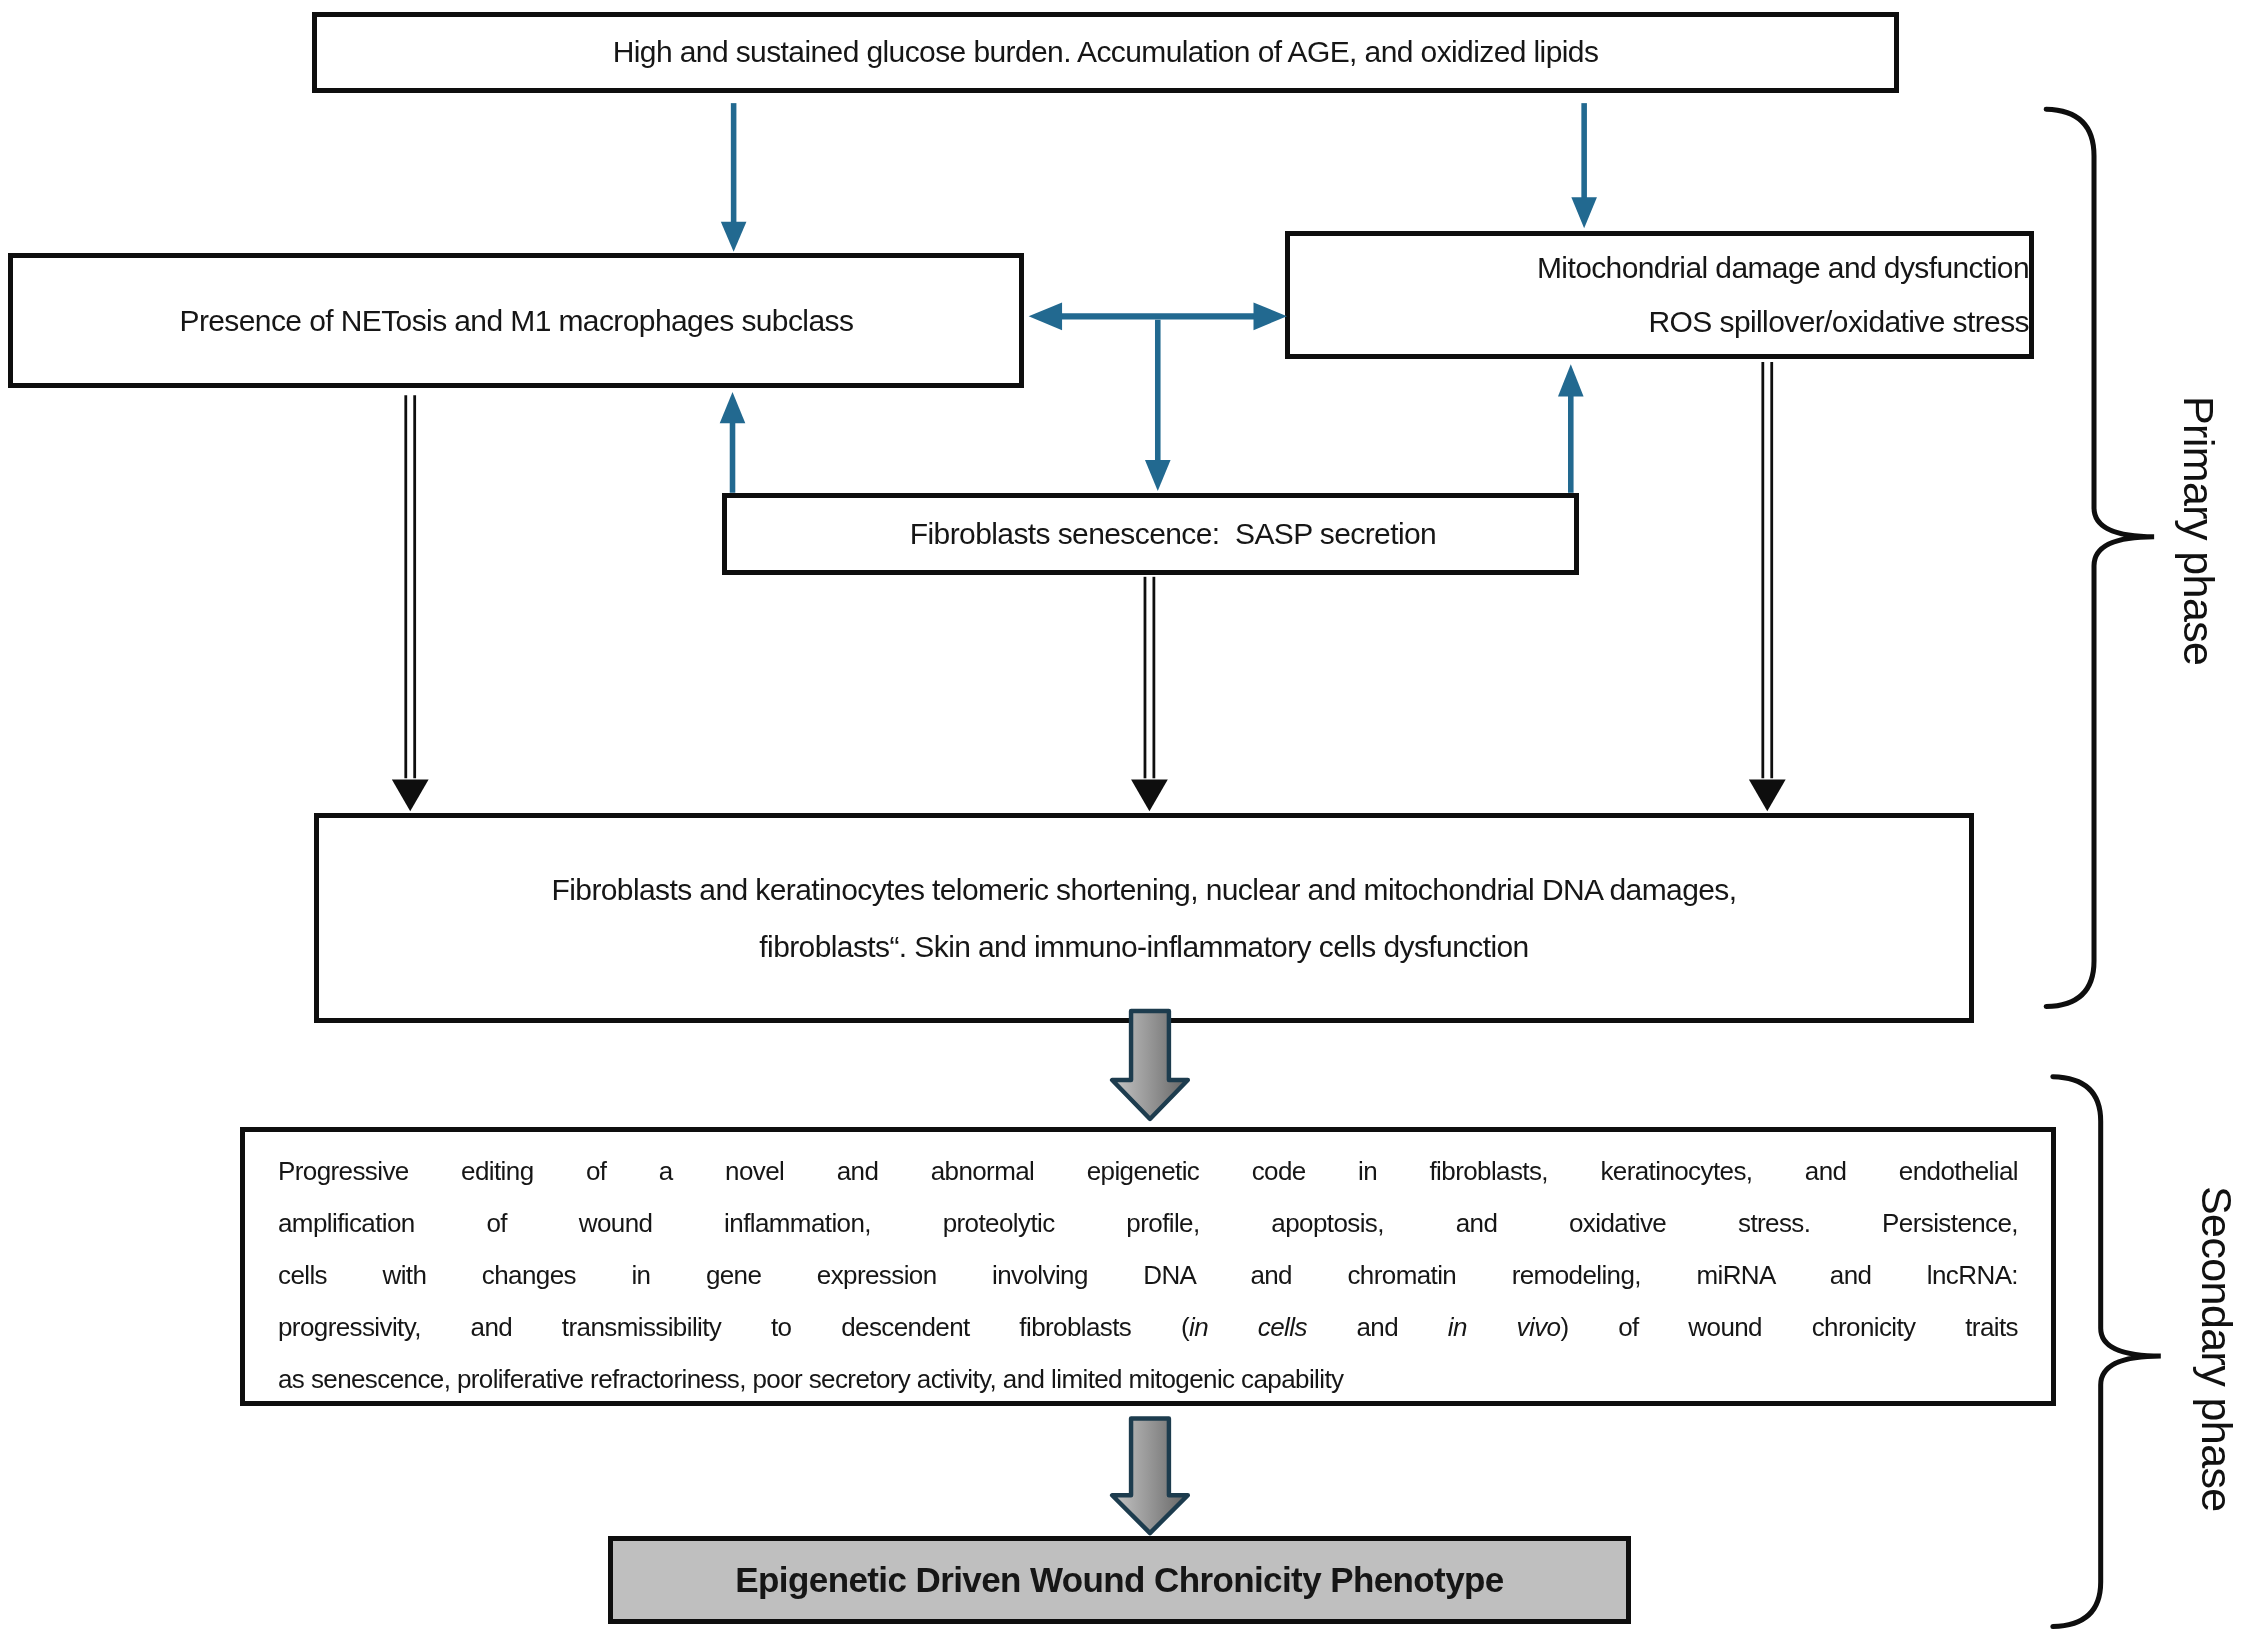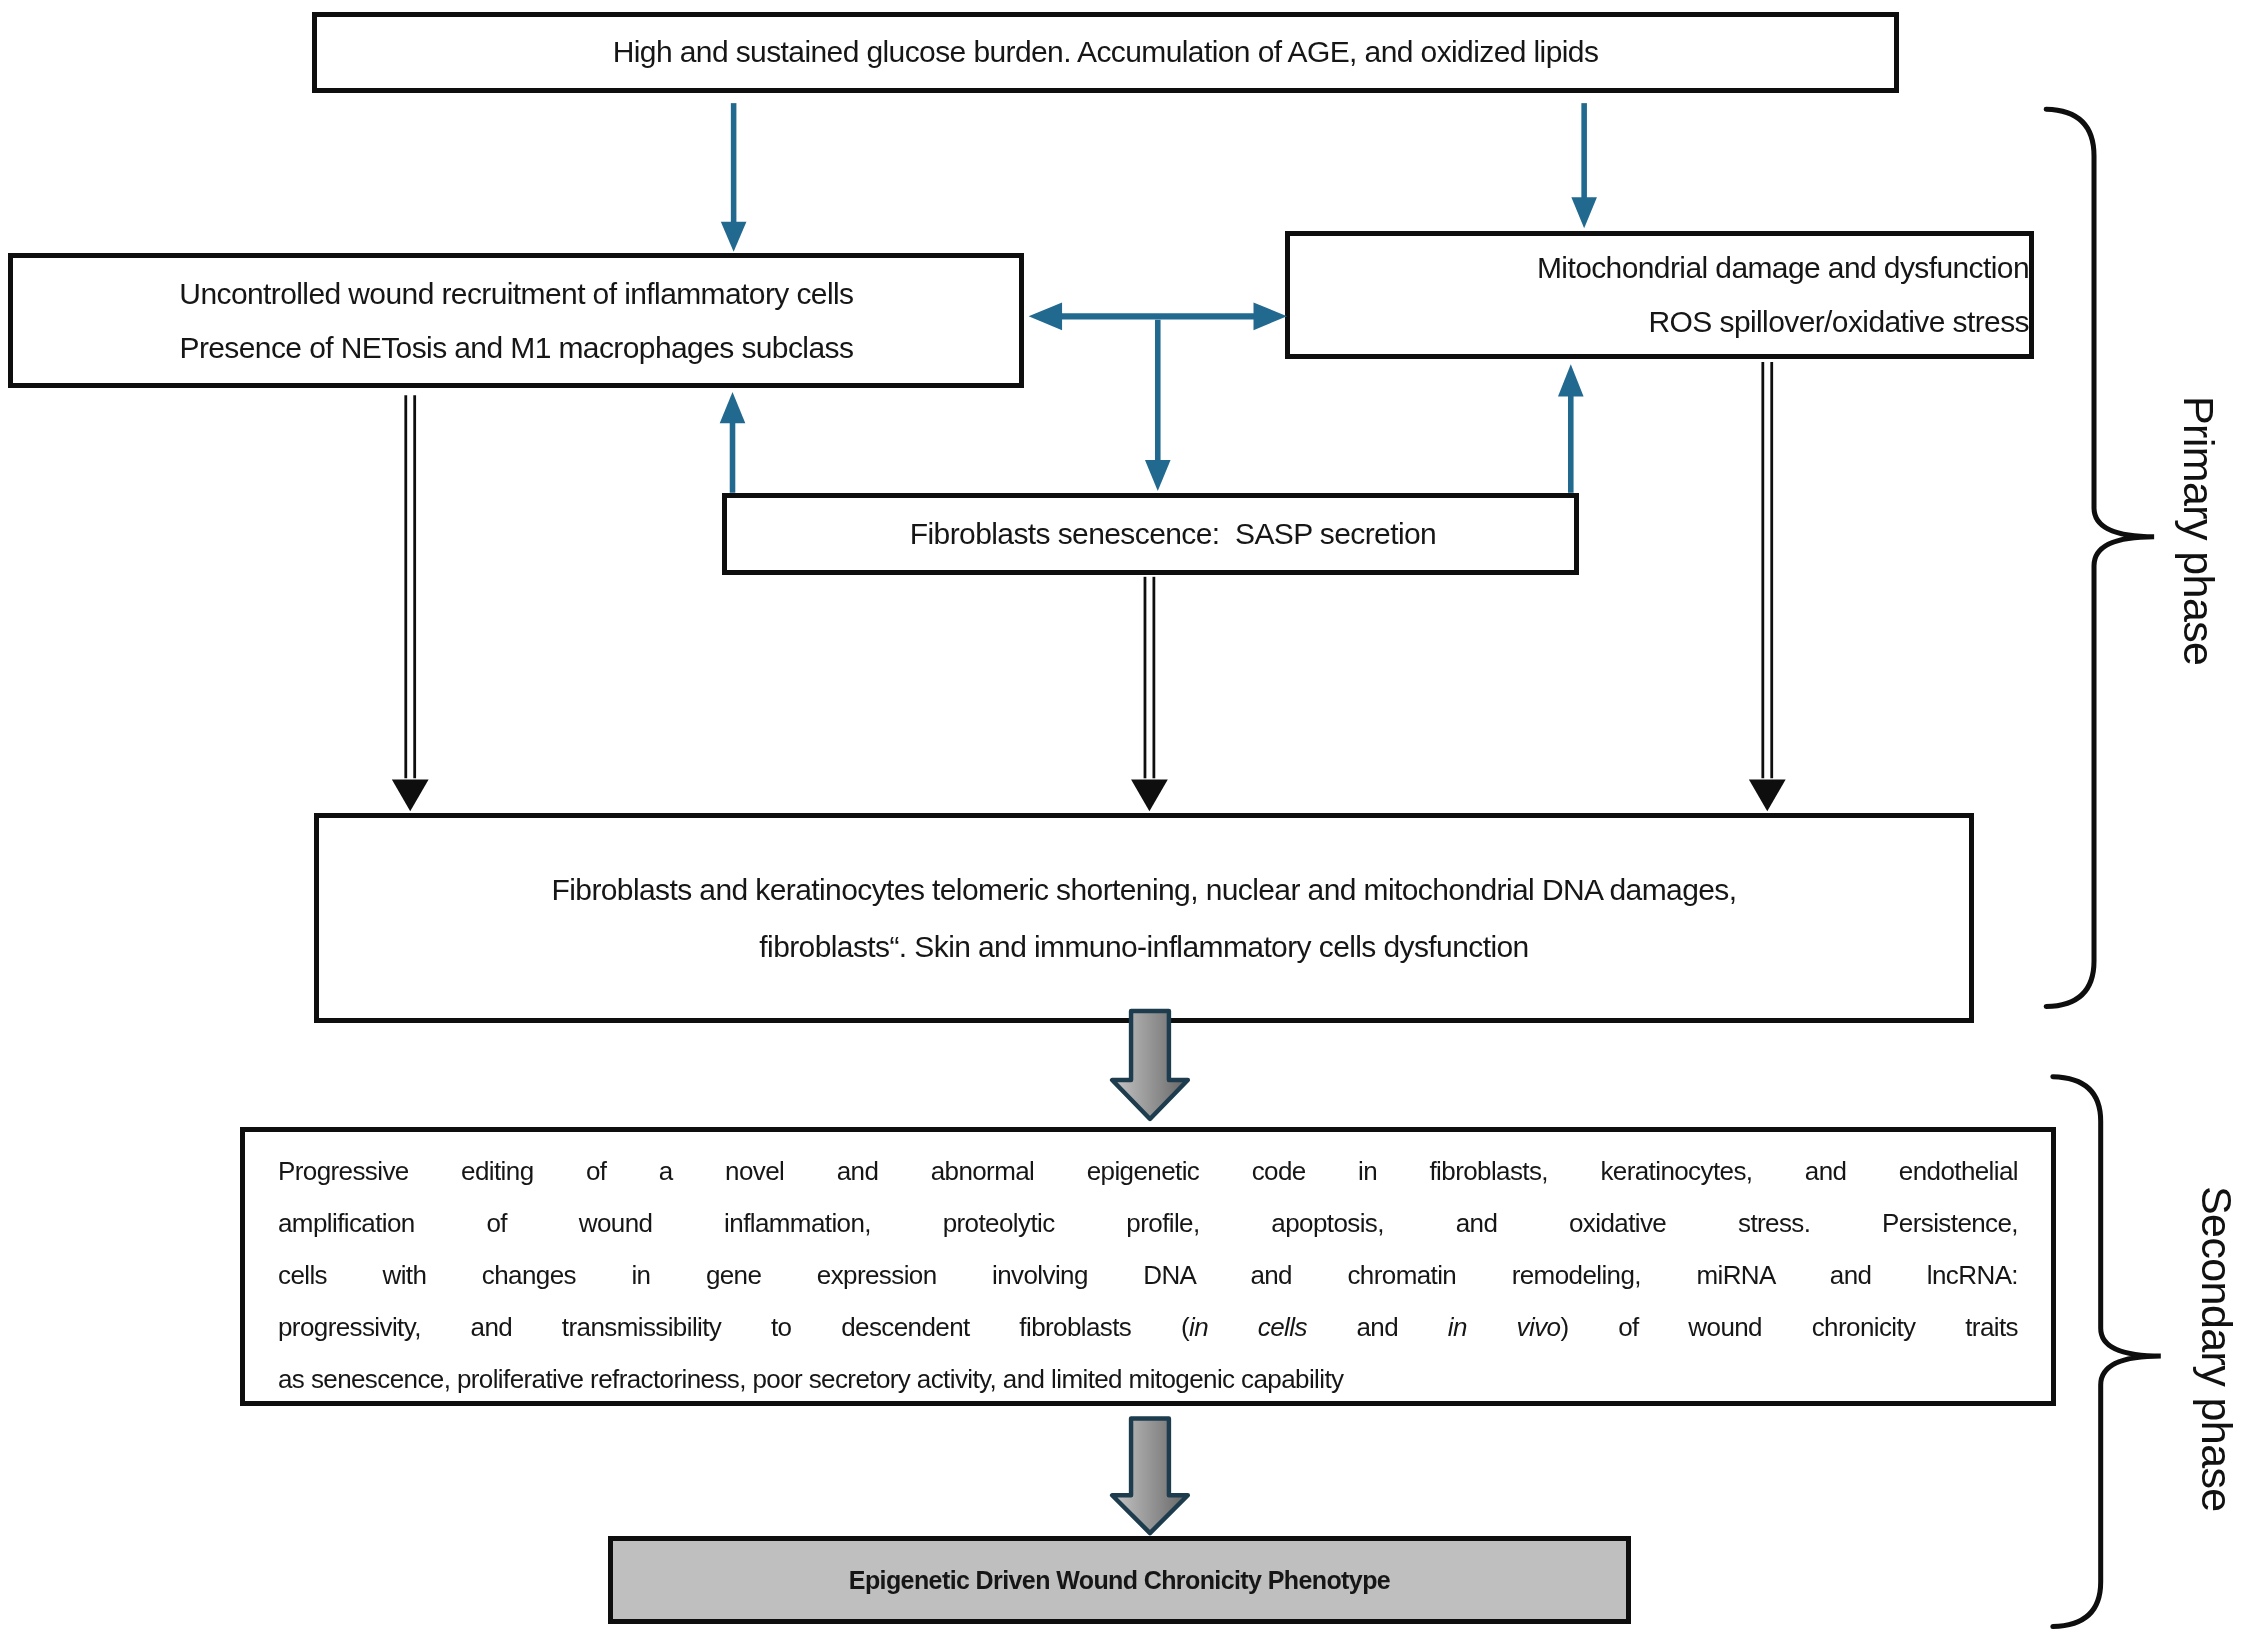--- a/index.html
+++ b/index.html
@@ -37,21 +37,21 @@
     display:block;text-align:left;font-size:26px;line-height:52px;
     padding:13.4px 33px;
   }
   #box-secondary .jline{text-align:justify;text-align-last:justify;}
   #box-secondary .jline.last{text-align:justify;text-align-last:auto;}
   #box-phenotype{
     left:608px;top:1536px;width:1023px;height:88px;
     background:var(--graybg,#bfbfbf);
     border-width:5.6px;
     font-weight:600;
-    font-size:25px;
+    font-size:35px;
   }
   .italic{font-style:italic;}
   .phase-label{
     position:absolute;
     writing-mode:vertical-rl;
     font-size:43px;
     letter-spacing:-0.6px;
     color:#111111;
     white-space:nowrap;
   }
@@ -72,21 +72,20 @@
 </head>
 <body>
 
 <div id="canvas">
 
   <div class="box" id="box-glucose">
     <span class="box-text">High and sustained glucose burden. Accumulation of AGE, and oxidized lipids</span>
   </div>
 
   <div class="box" id="box-inflammatory">
-    <span class="box-text">Uncontrolled wound recruitment of inflammatory cells</span>
     <span class="box-text">Presence of NETosis and M1 macrophages subclass</span>
   </div>
 
   <div class="box" id="box-mitochondrial">
     <span class="box-text">Mitochondrial damage and dysfunction</span>
     <span class="box-text">ROS spillover/oxidative stress</span>
   </div>
 
   <div class="box" id="box-senescence">
     <span class="box-text">Fibroblasts senescence:  SASP secretion</span>

